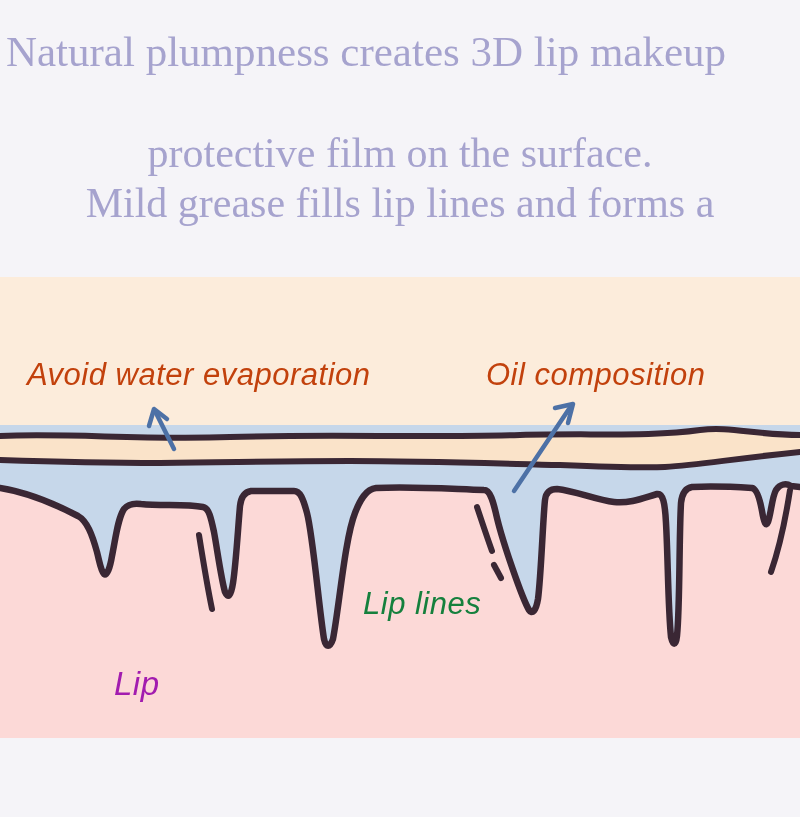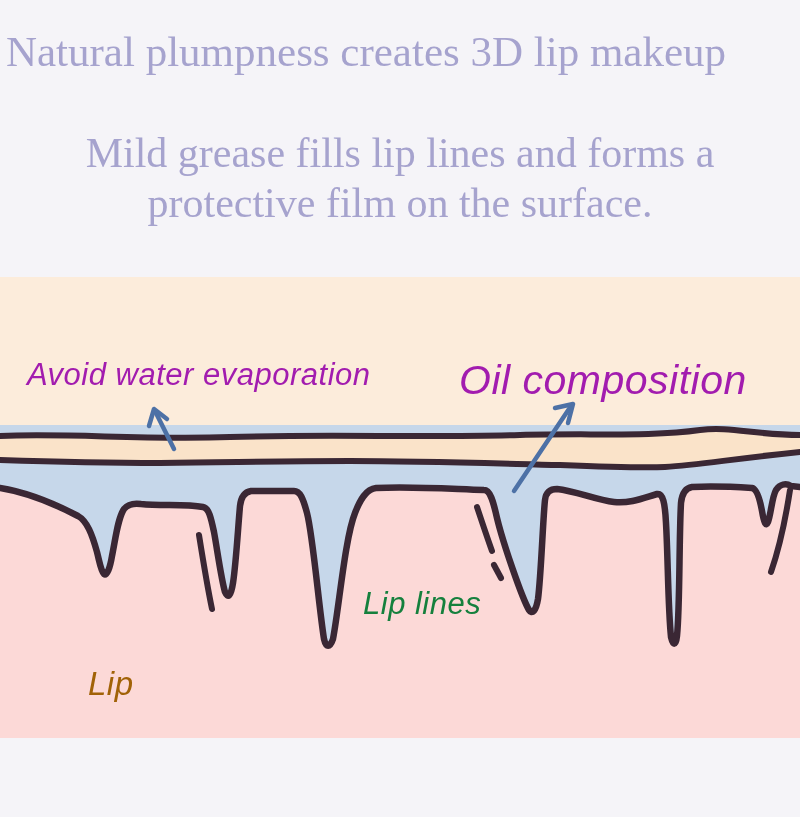--- a/index.html
+++ b/index.html
@@ -24,37 +24,37 @@
     position:absolute;left:0;top:129px;width:800px;
     font-size:42px;line-height:1.18;
   }
   .stage{
     position:absolute;left:0;top:277px;width:800px;height:461px;
   }
   .diagram-label{
     position:absolute;
     font-family:"Liberation Sans", sans-serif;
     font-style:italic;
-    color:#a21caf;
+    color:#c2410c;
     letter-spacing:0.5px;
     white-space:nowrap;
   }
   .lbl-avoid{left:27px;top:357px;font-size:31px;}
-  .lbl-oil{left:459px;top:357px;font-size:41px;text-align:center;}
+  .lbl-oil{left:486px;top:357px;font-size:31px;text-align:center;}
   .lbl-liplines{left:363px;top:586px;font-size:31px;color:#15803d;}
-  .lbl-lip{left:88px;top:665px;font-size:33px;color:#a16207;}
+  .lbl-lip{left:114px;top:665px;font-size:33px;color:#a21caf;}
 </style>
 </head>
 <body>
 
 <div class="header">
   <div class="title">Natural plumpness creates 3D lip makeup</div>
   <div class="subtitle">
+    <div>protective film on the surface.</div>
     <div>Mild grease fills lip lines and forms a</div>
-    <div>protective film on the surface.</div>
   </div>
 </div>
 
 <div class="stage">
   <svg width="800" height="461" viewBox="0 0 800 461">
 
     <rect x="0" y="0" width="800" height="200" fill="#fcecdb"></rect>
 
     <rect x="0" y="148" width="800" height="262" fill="#c6d7ea"></rect>
 

